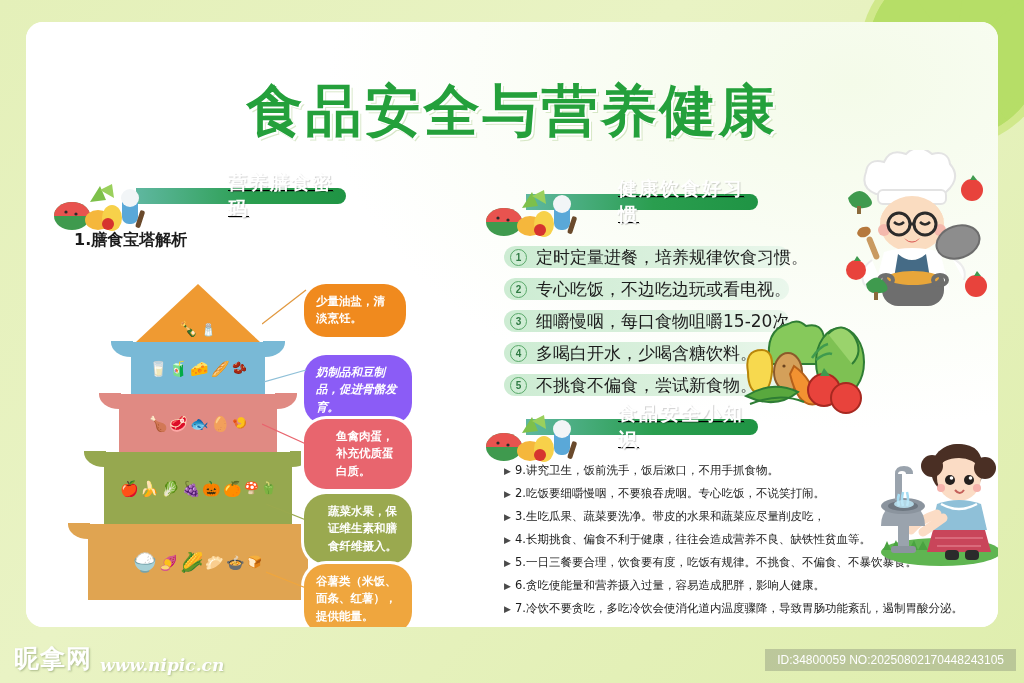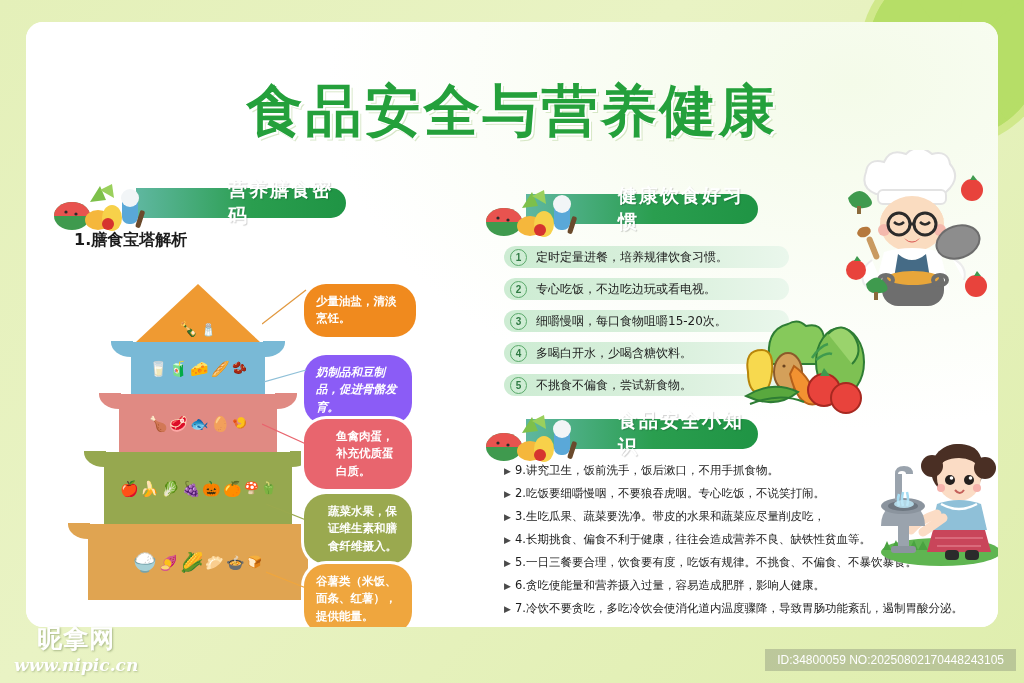--- a/index.html
+++ b/index.html
@@ -56,24 +56,24 @@
     text-align: center;
     font-family: "DejaVu Sans", sans-serif;
     font-size: 56px; font-weight: bold; letter-spacing: 3px;
     color: #24a03b;
     text-shadow: 2px 2px 0 #ffffff, 3px 3px 0 rgba(180,210,150,.5);
   }
 
   
   .ribbon {
     position: absolute;
-    height: 30px;
+    height: 16px;
     border-radius: 0 16px 16px 0;
     background: linear-gradient(90deg, #5fb7a0 0%, #2a9e4f 55%, #1f9444 100%);
-    display: flex; align-items: center;
+    display: flex; align-items: center; text-decoration: underline;
   }
   .ribbon .rb-text {
     color: #ffffff; font-size: 19px; font-weight: bold;
     letter-spacing: 2px; margin-left: 92px;
     font-family: "DejaVu Sans", sans-serif;
     text-shadow: 1px 1px 1px rgba(0,0,0,.18);
   }
   
   .foodcluster { position: absolute; left: -16px; top: -14px; width: 108px; height: 52px; }
 
@@ -142,40 +142,40 @@
     display: flex; align-items: center;
   }
   .habit .num {
     width: 17px; height: 17px; margin-left: 6px;
     border-radius: 50%; border: 1.4px solid #5aa96a;
     color: #2f7a43; font-size: 10px; font-weight: bold;
     display: flex; align-items: center; justify-content: center;
     flex: none;
   }
   .habit .htxt {
-    margin-left: 9px; font-size: 12px; color: #1c1c1c;
+    margin-left: 9px; font-size: 17px; color: #1c1c1c;
     font-family: "DejaVu Sans", sans-serif; white-space: nowrap;
   }
 
   
   .tip {
     position: absolute; left: 478px;
     font-size: 11.5px; color: #1c1c1c;
     font-family: "DejaVu Sans", sans-serif;
     white-space: nowrap;
     display: flex; align-items: center;
   }
   .tip .arrow {
     color: #4a4a4a; font-size: 9px; margin-right: 4px;
   }
 
   
   .wm {
     position: absolute; left: 14px; bottom: 8px;
-    display: flex; align-items: center;  flex-direction: column;
+    display: flex; align-items: flex-end; gap: 8px;
   }
   .wm .cn {
     font-family: "DejaVu Sans", sans-serif;
     font-size: 25px; font-weight: bold; color: #ffffff;
     letter-spacing: 1px;
     text-shadow: 1px 1px 2px rgba(120,140,90,.55);
   }
   .wm .url {
     font-family: "DejaVu Serif", serif; font-style: italic;
     font-size: 17px; font-weight: bold; color: #ffffff;
@@ -293,21 +293,21 @@
         <span class="fi lg">🍚</span>
           <span class="fi">🍠</span>
           <span class="fi lg">🌽</span>
           <span class="fi">🥟</span>
           <span class="fi">🍲</span>
           <span class="fi sm">🍞</span>
       </div>
     </div>
   </div>
 
-  <div class="bubble" style="left:278px; top:262px; width:112px; background:#f08a1e;">
+  <div class="bubble" style="left:278px; top:262px; width:102px; background:#f08a1e;">
     <span>少量油盐，清淡烹饪。</span>
   </div>
   <svg style="position:absolute; left:236px; top:262px; width:46px; height:42px;" viewBox="0 0 46 42">
     <path d="M0 40 L44 6" stroke="#e1983f" stroke-width="1.3" fill="none"></path>
   </svg>
 
   <div class="bubble" style="left:278px; top:333px; width:108px; background:#8b5cf6;font-style:italic;">
     <span>奶制品和豆制品，促进骨骼发育。</span>
   </div>
   <svg style="position:absolute; left:238px; top:344px; width:44px; height:20px;" viewBox="0 0 44 20">

